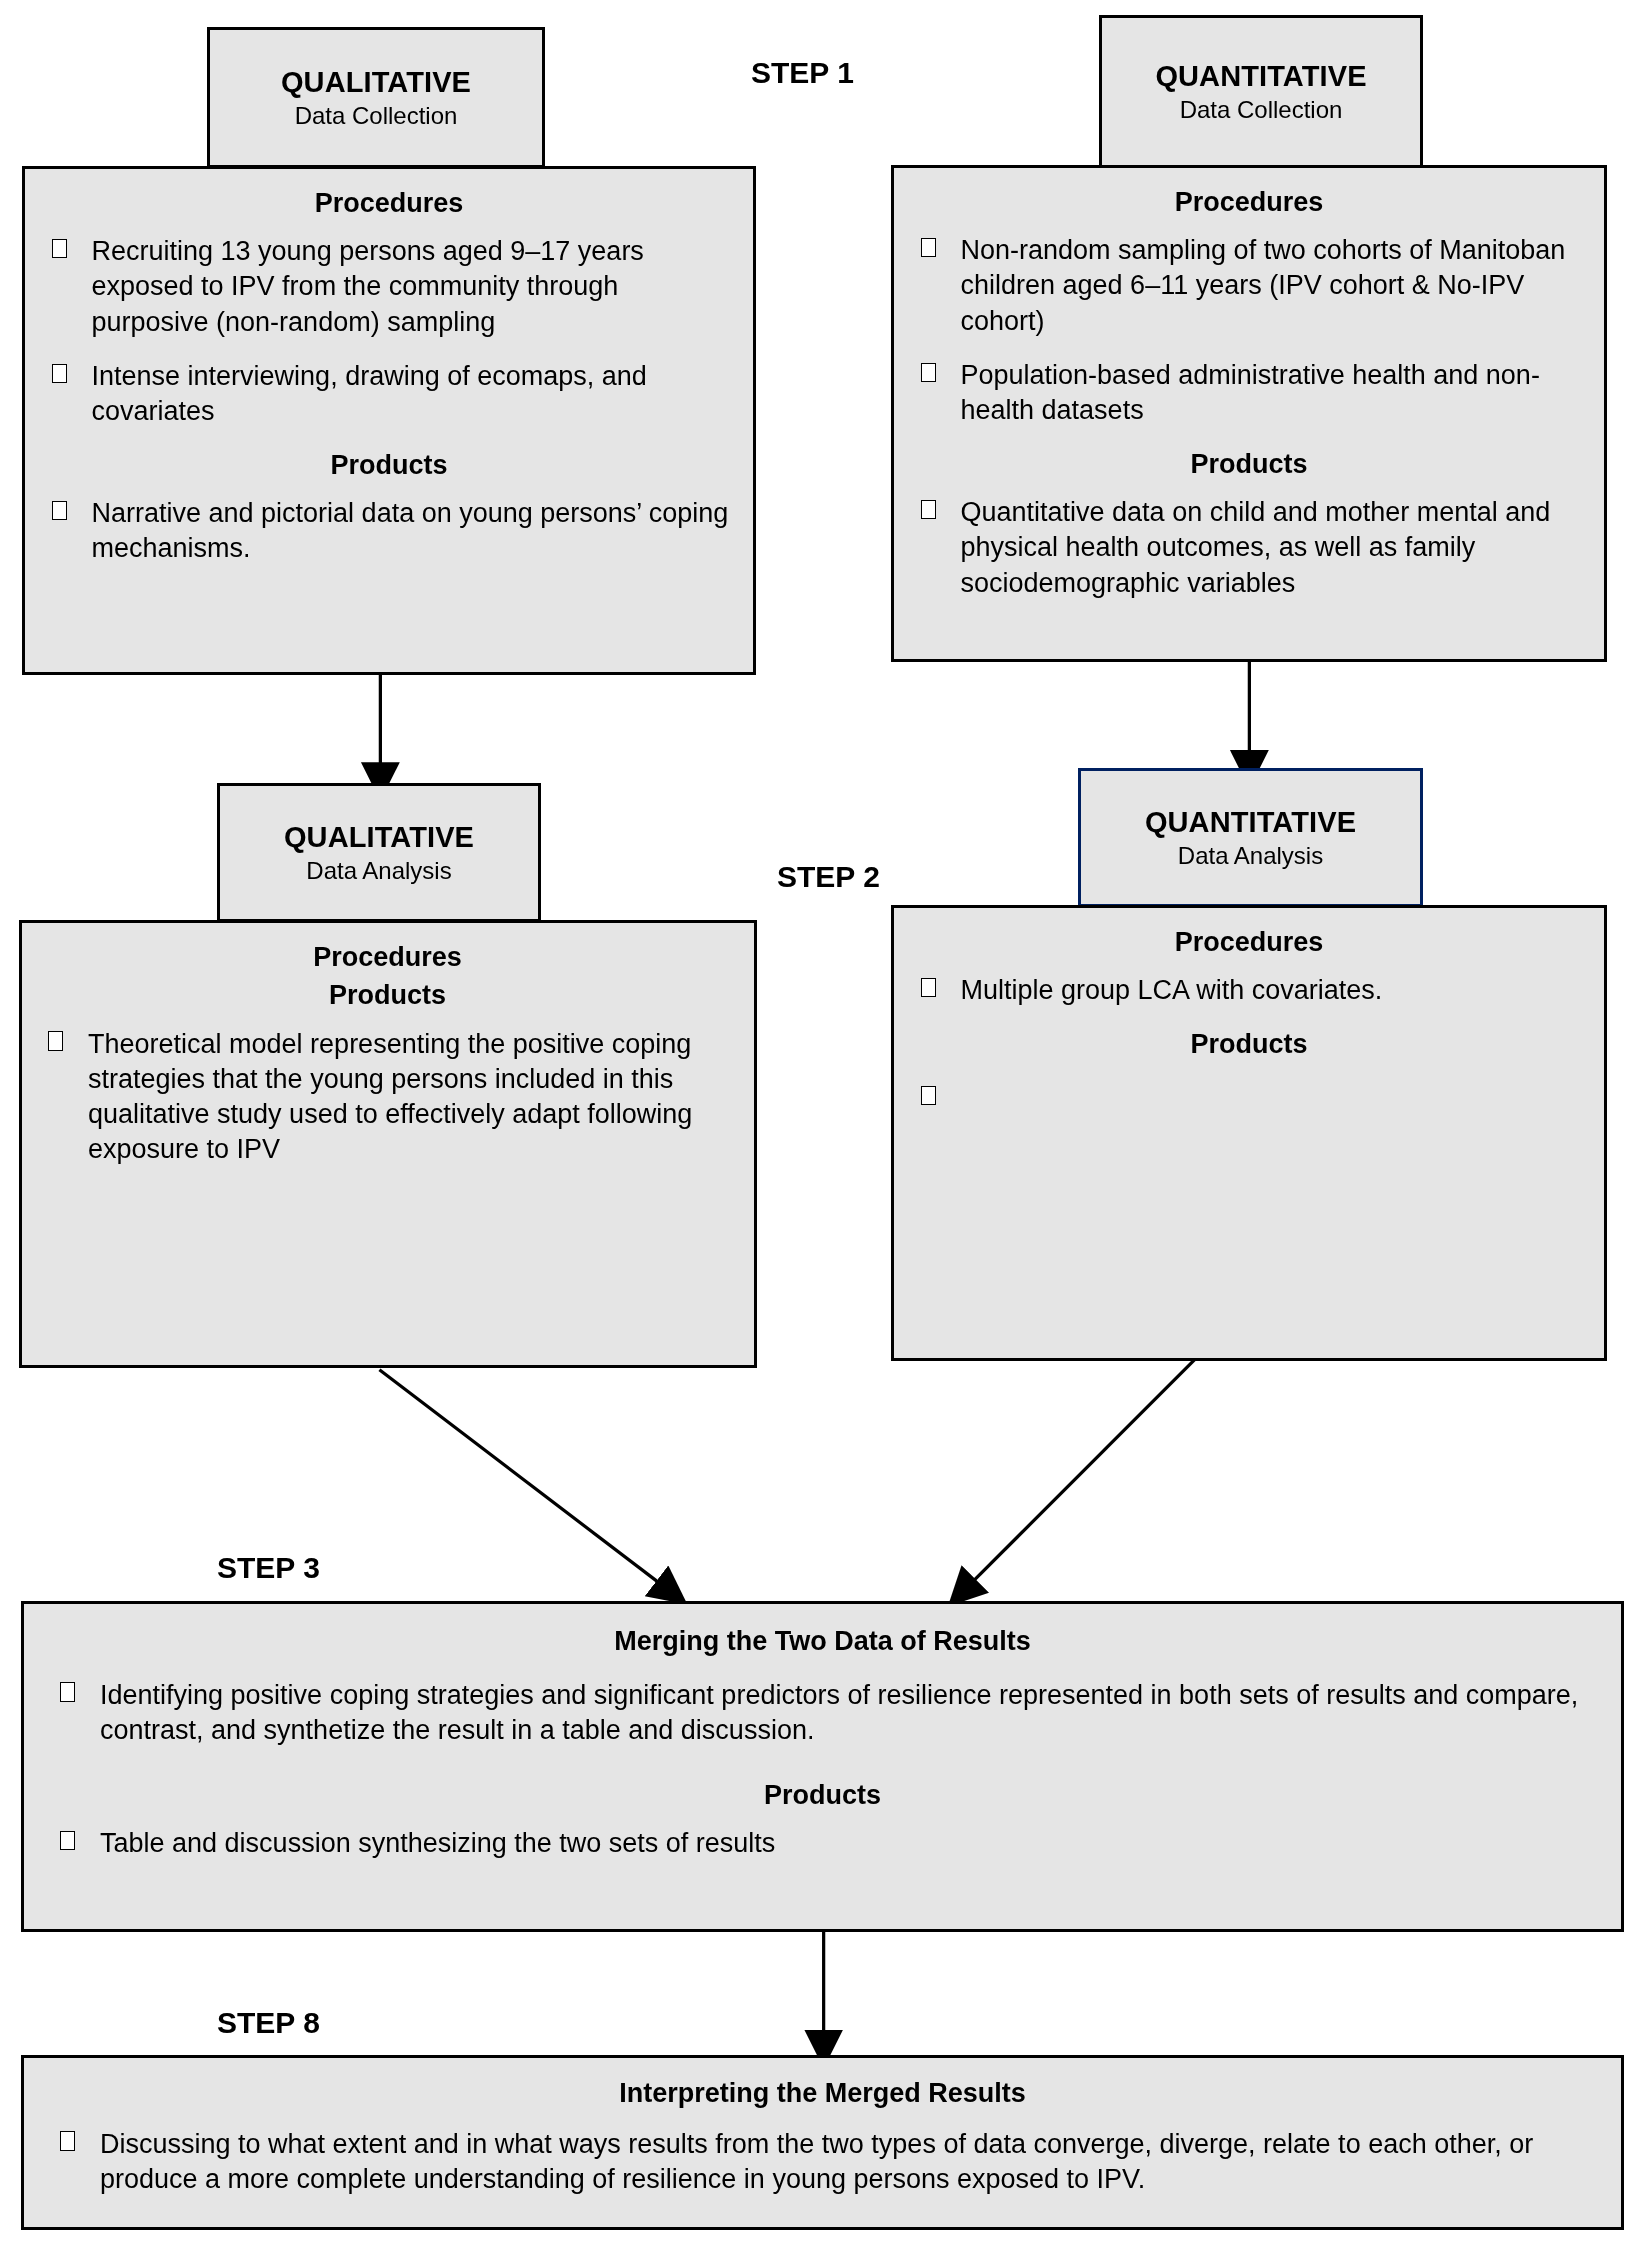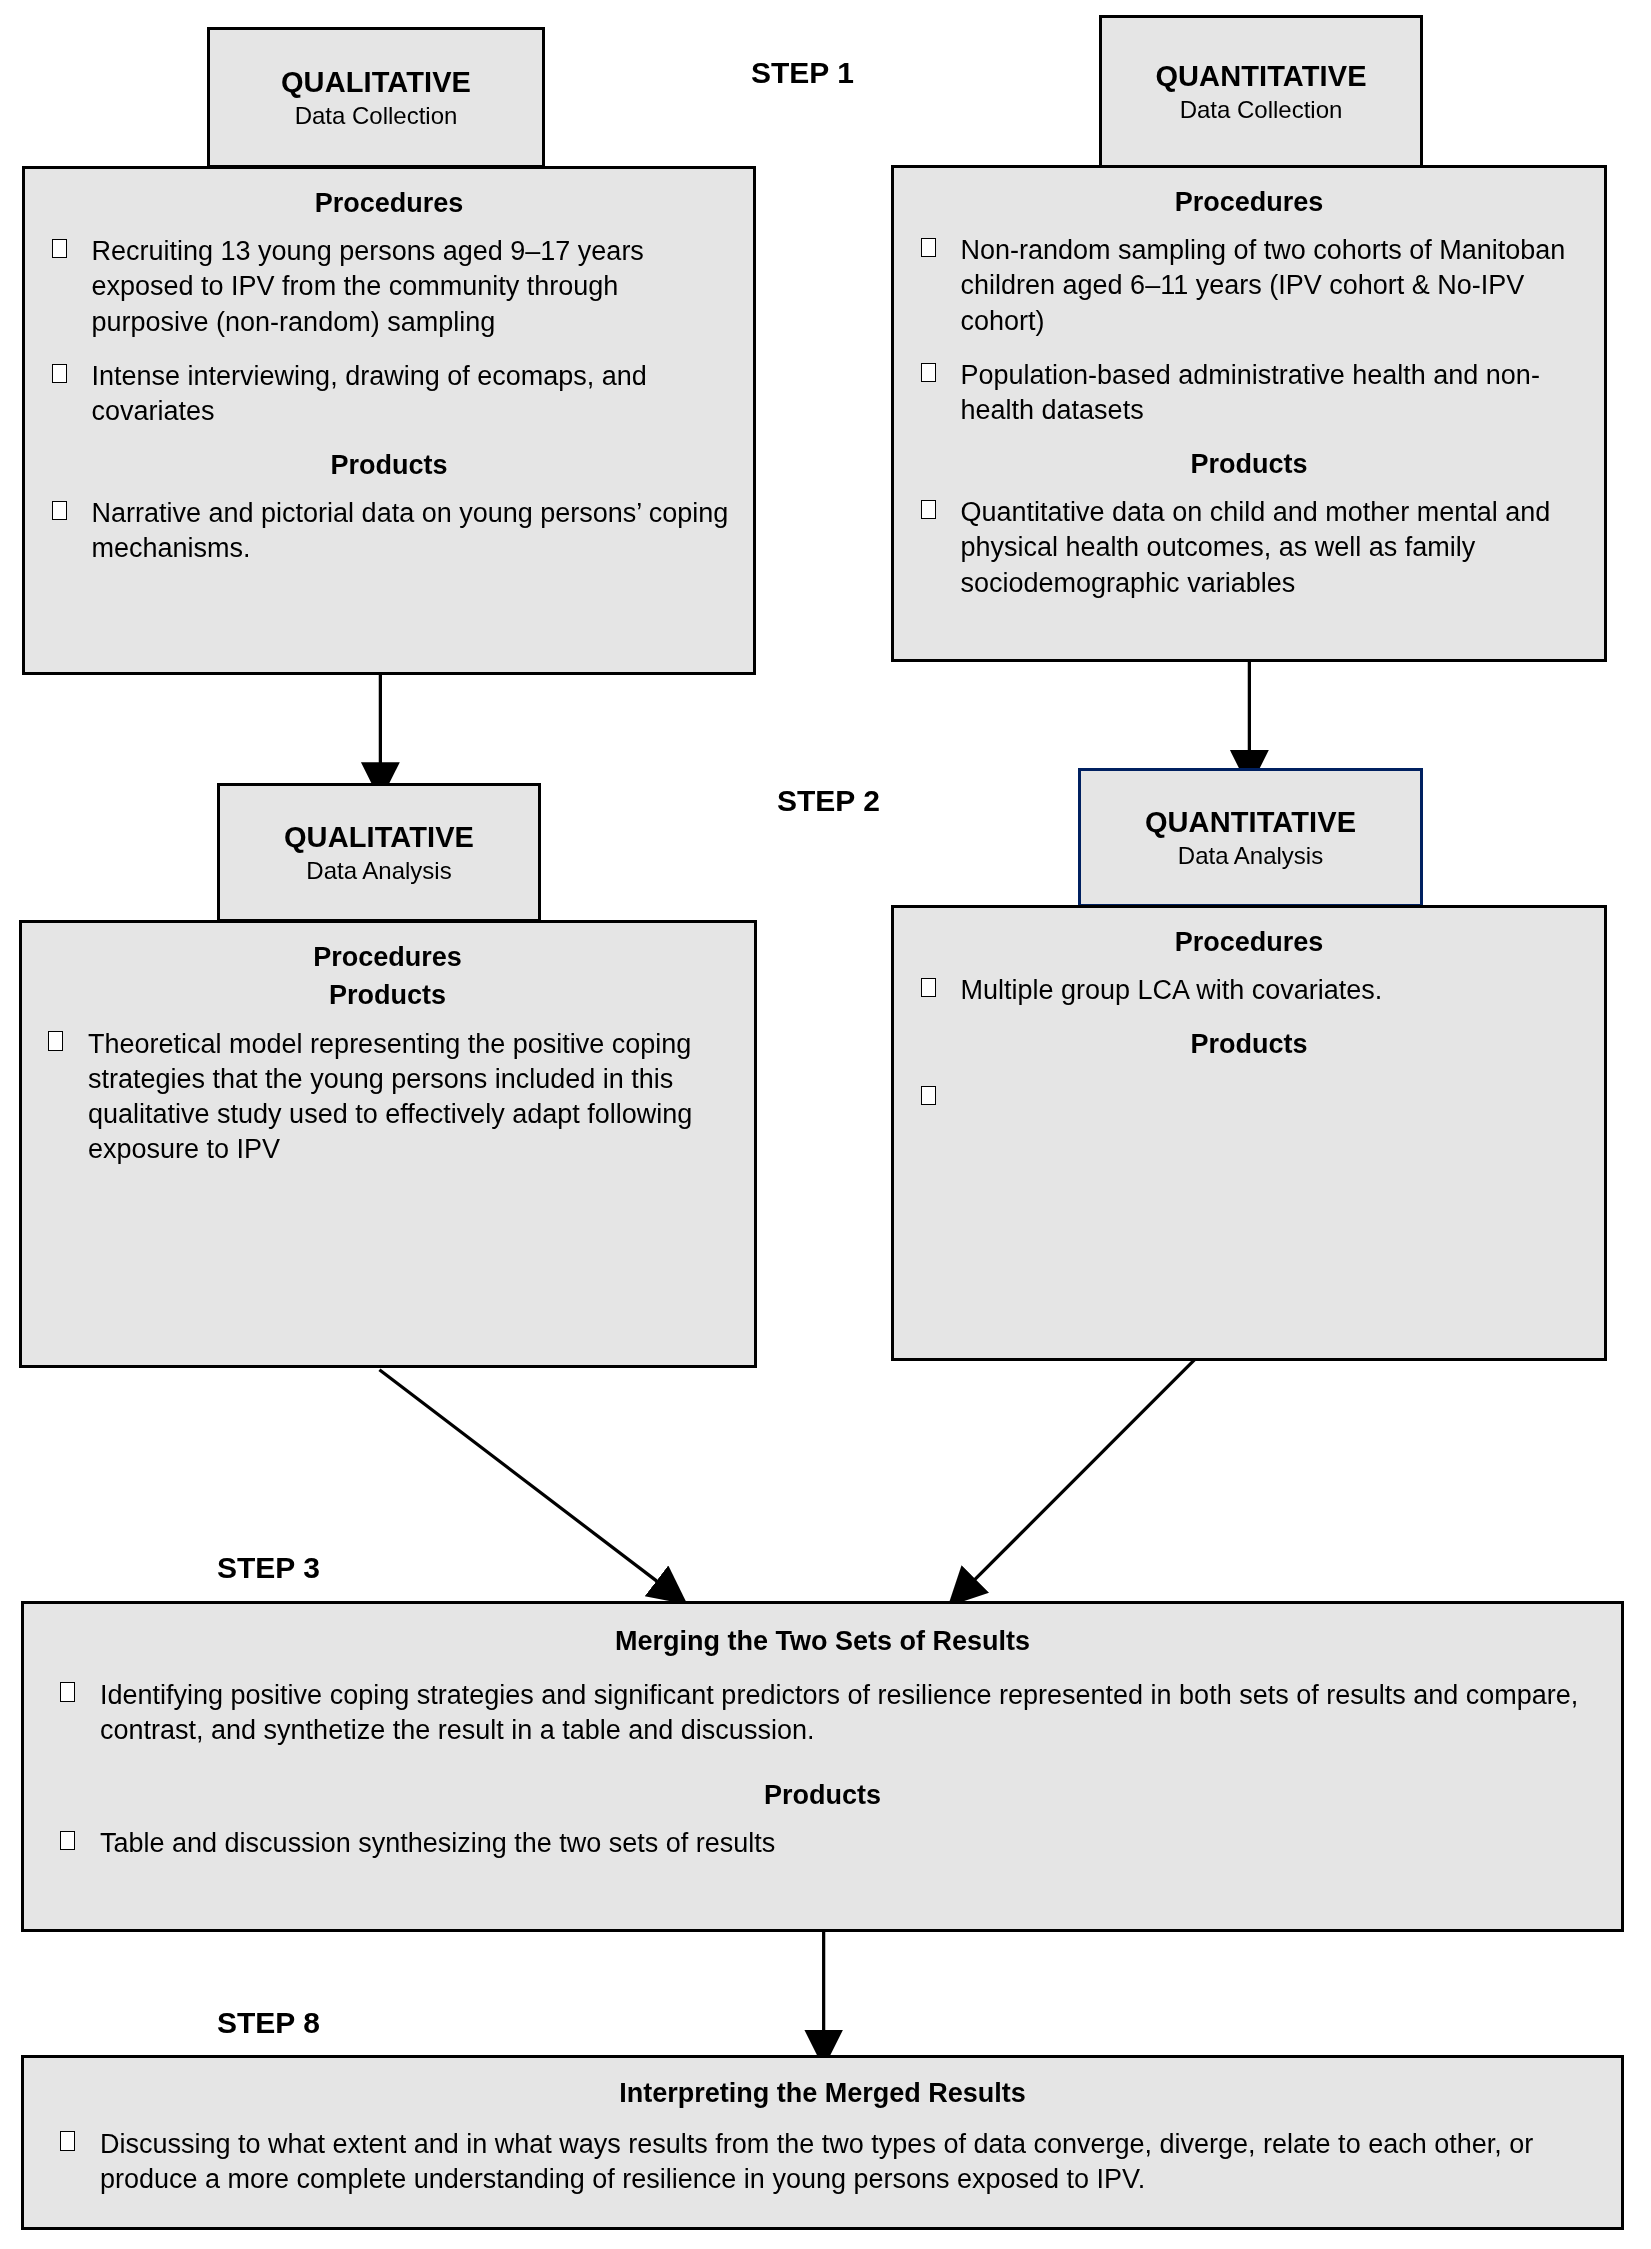--- a/index.html
+++ b/index.html
@@ -144,21 +144,21 @@
     <ul class="bullets">
       <li><span class="bul"></span><span>Non-random sampling of two cohorts of Manitoban children aged 6–11 years (IPV cohort &amp; No-IPV cohort)</span></li>
       <li><span class="bul"></span><span>Population-based administrative health and non-health datasets</span></li>
     </ul>
     <div class="sec-title">Products</div>
     <ul class="bullets">
       <li><span class="bul"></span><span>Quantitative data on child and mother mental and physical health outcomes, as well as family sociodemographic variables</span></li>
     </ul>
   </div>
 
-  <div class="step-label" style="left:777px; top:784px;">STEP 2</div>
+  <div class="step-label" style="left:777px; top:860px;">STEP 2</div>
 
   <div class="box stage-head" style="left:217px; top:783px; width:324px; height:139px;">
     <div class="t1">QUALITATIVE</div>
     <div class="t2">Data Analysis</div>
   </div>
 
   <div class="box stage-body" style="left:18.5px; top:920px; width:738px; height:448px;">
     <div class="sec-title">Procedures</div>
     <div class="sec-title">Products</div>
     <ul class="bullets">
@@ -178,21 +178,21 @@
     </ul>
     <div class="sec-title">Products</div>
     <ul class="bullets">
       <li><span class="bul"></span></li>
     </ul>
   </div>
 
   <div class="step-label" style="left:217px; top:1551px;">STEP 3</div>
 
   <div class="box stage-body" style="left:21px; top:1601px; width:1603px; height:331px; padding:13px 28px 9.3px 28px;">
-    <div class="sec-title" style="margin-top:8.3px;">Merging the Two Sets of Results</div>
+    <div class="sec-title" style="margin-top:8.3px;">Merging the Two Data of Results</div>
     <ul class="bullets" style="margin-top:18.5px;">
       <li style="margin:12px 0 12px 0;"><span class="bul"></span><span>Identifying positive coping strategies and significant predictors of resilience represented in both sets of results and compare, contrast, and synthetize the result in a table and discussion.</span></li>
     </ul>
     <div class="sec-title" style="margin-top:31px;">Products</div>
     <ul class="bullets">
       <li style="margin:14px 0 7.4px 0;"><span class="bul"></span><span>Table and discussion synthesizing the two sets of results</span></li>
     </ul>
   </div>
 
   <div class="step-label" style="left:217px; top:2006px;">STEP 8</div>

